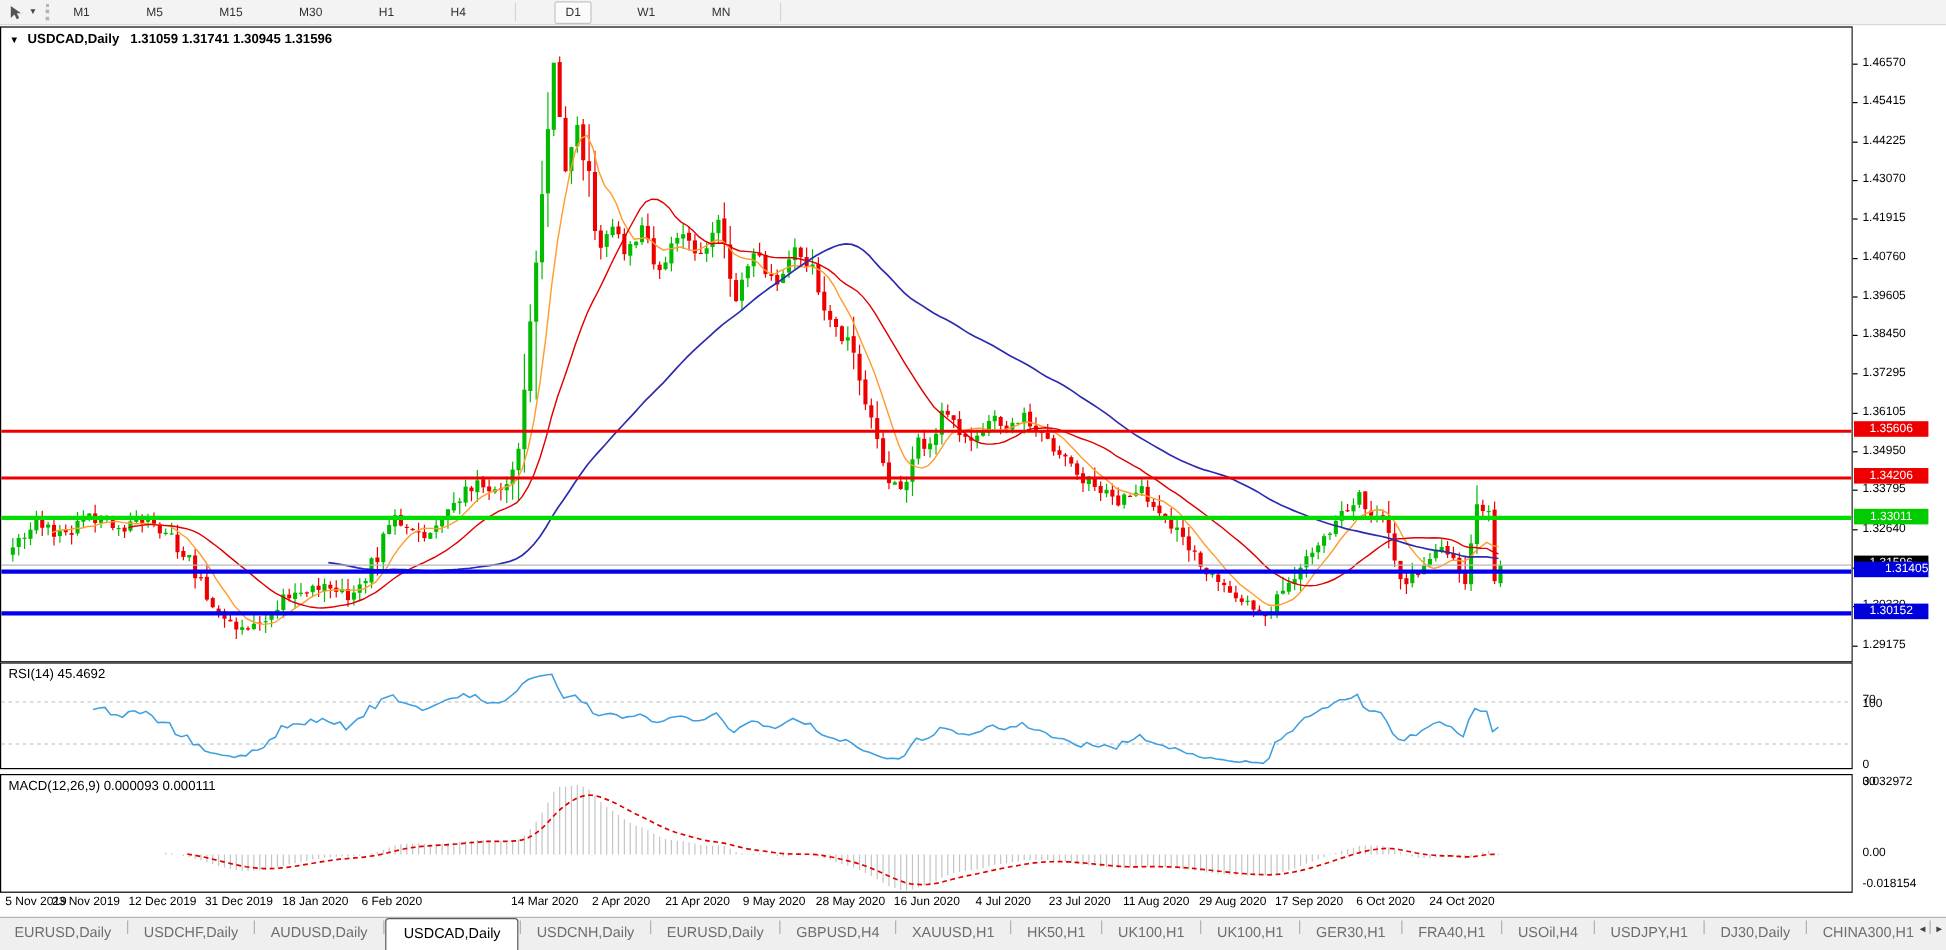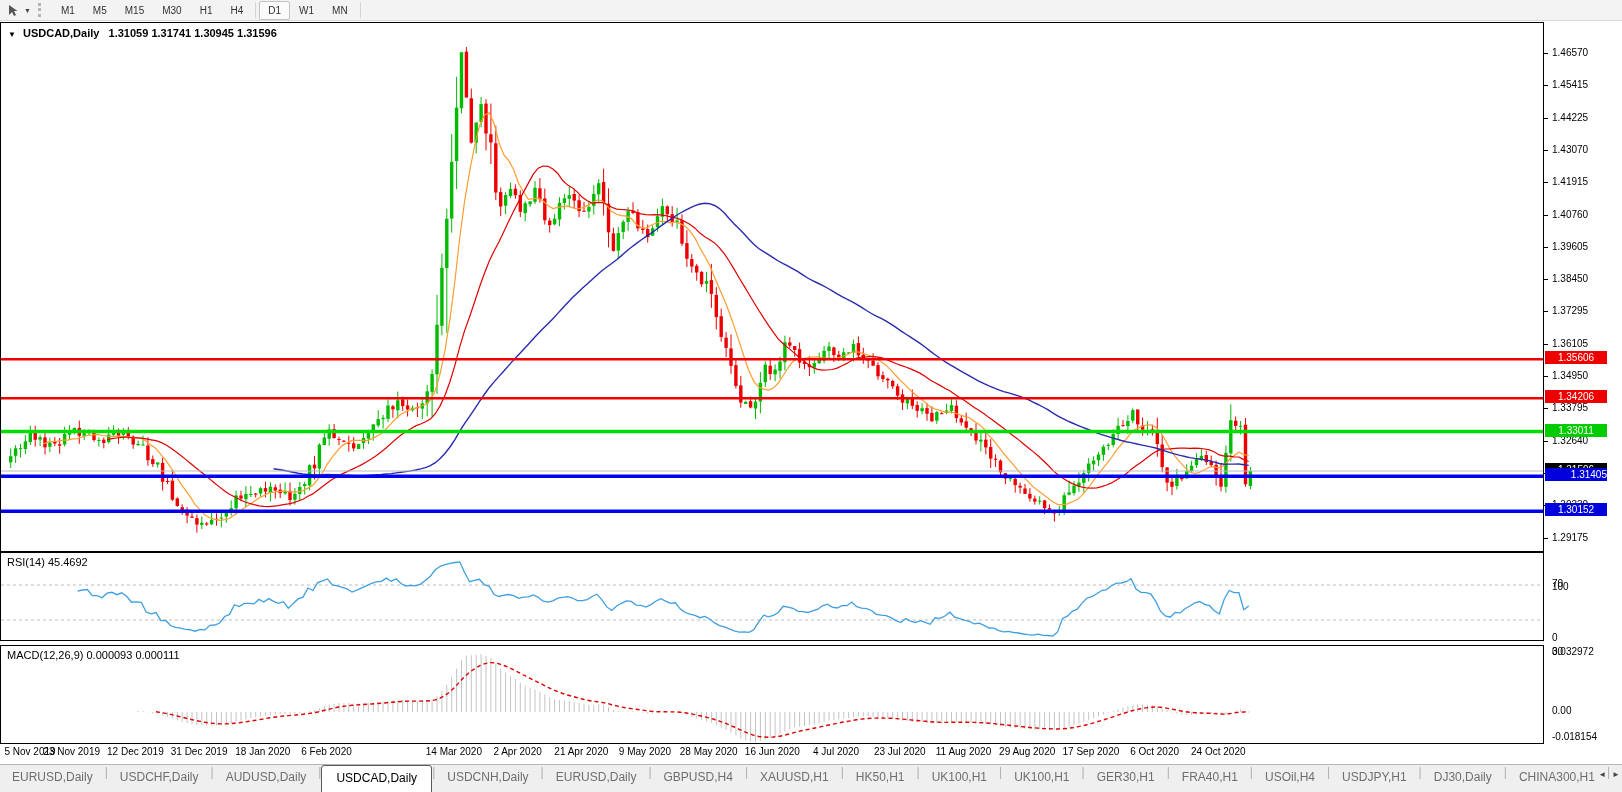--- a/index.html
+++ b/index.html
@@ -43,21 +43,21 @@
 <div id="app">
 
   <div id="toolbar">
     <span class="tb-icon">
       <svg width="12" height="13" viewBox="0 0 12 13">
           <path d="M2 1 L2 11 L5 8 L7 12 L9 11 L7 7 L10.5 7 Z" fill="#555"></path>
         </svg>
     </span>
     <span class="tb-caret">▼</span>
     <span class="tb-grip"></span>
-    <div id="tf-buttons" style="display: flex; align-items: center;">
+    <div id="tf-buttons" style="display: flex; align-items: center; gap: 29px;">
         <span class="tf-btn">M1</span>
         <span class="tf-btn">M5</span>
         <span class="tf-btn">M15</span>
         <span class="tf-btn">M30</span>
         <span class="tf-btn">H1</span>
         <span class="tf-btn">H4</span>
         <span class="tb-sep"></span>
         <span class="tf-btn active">D1</span>
         <span class="tf-btn">W1</span>
         <span class="tf-btn">MN</span>

